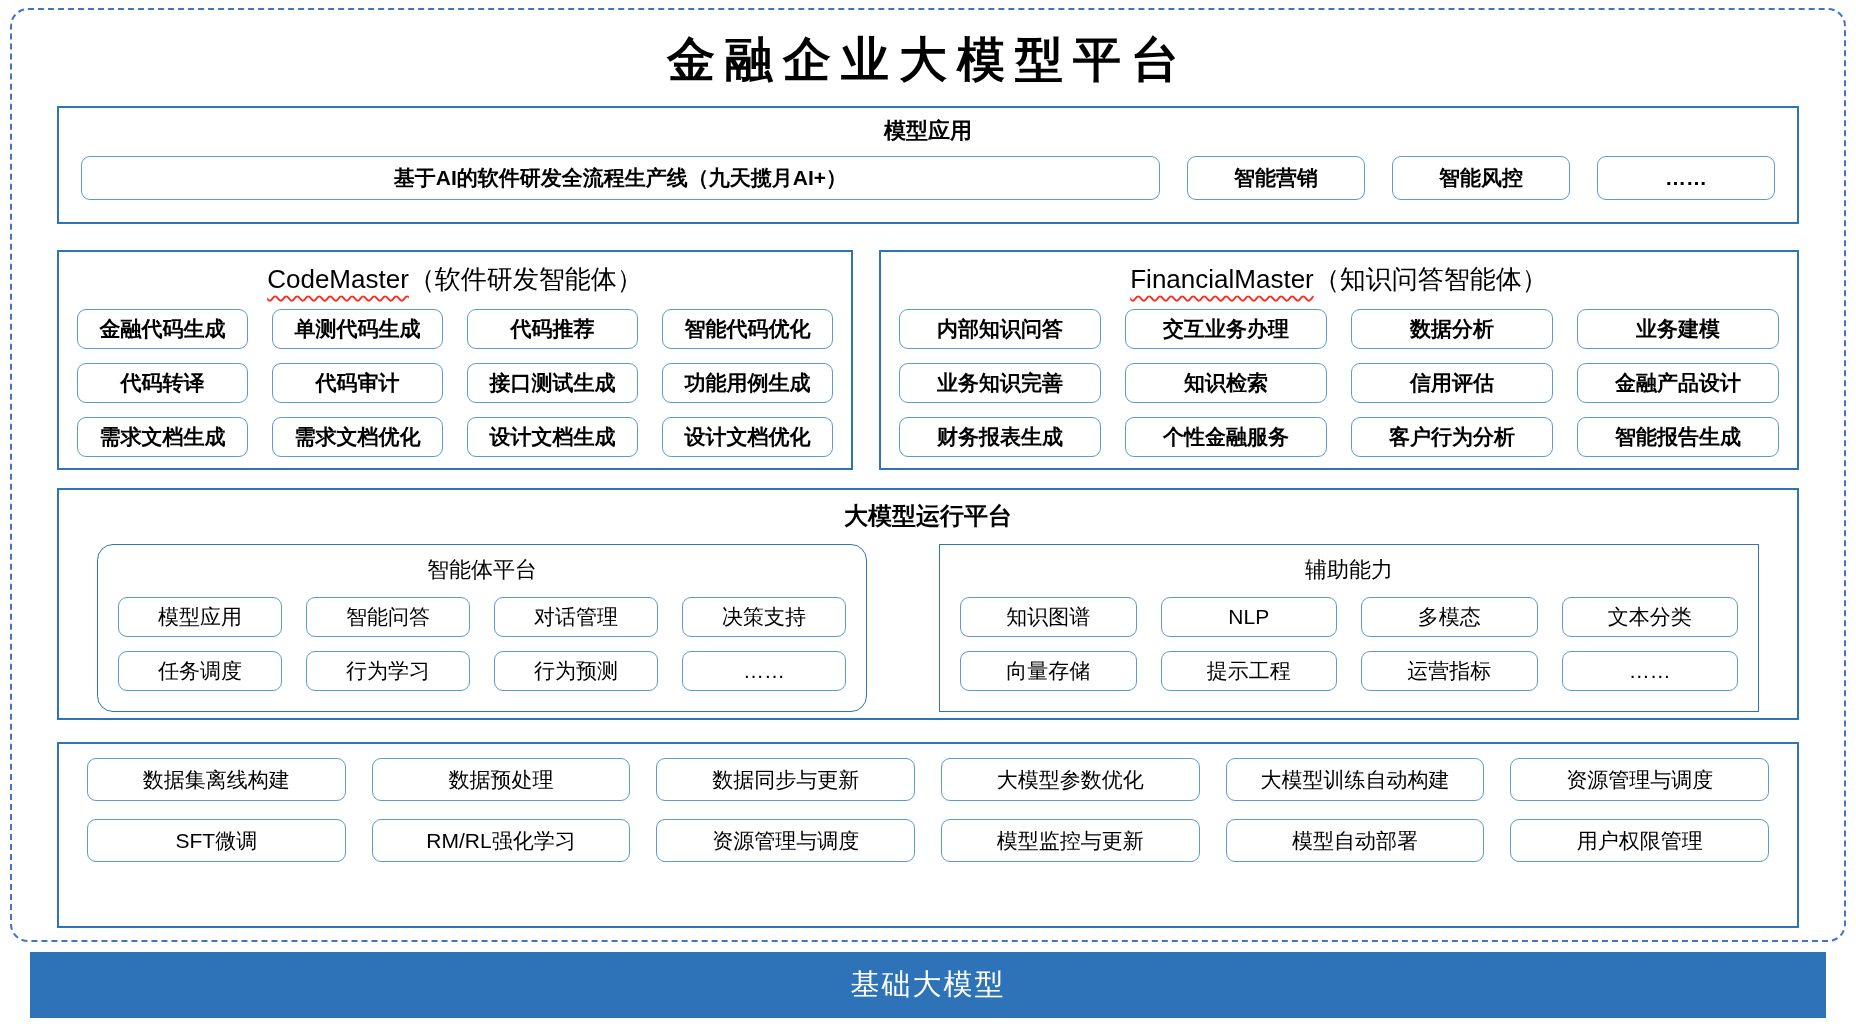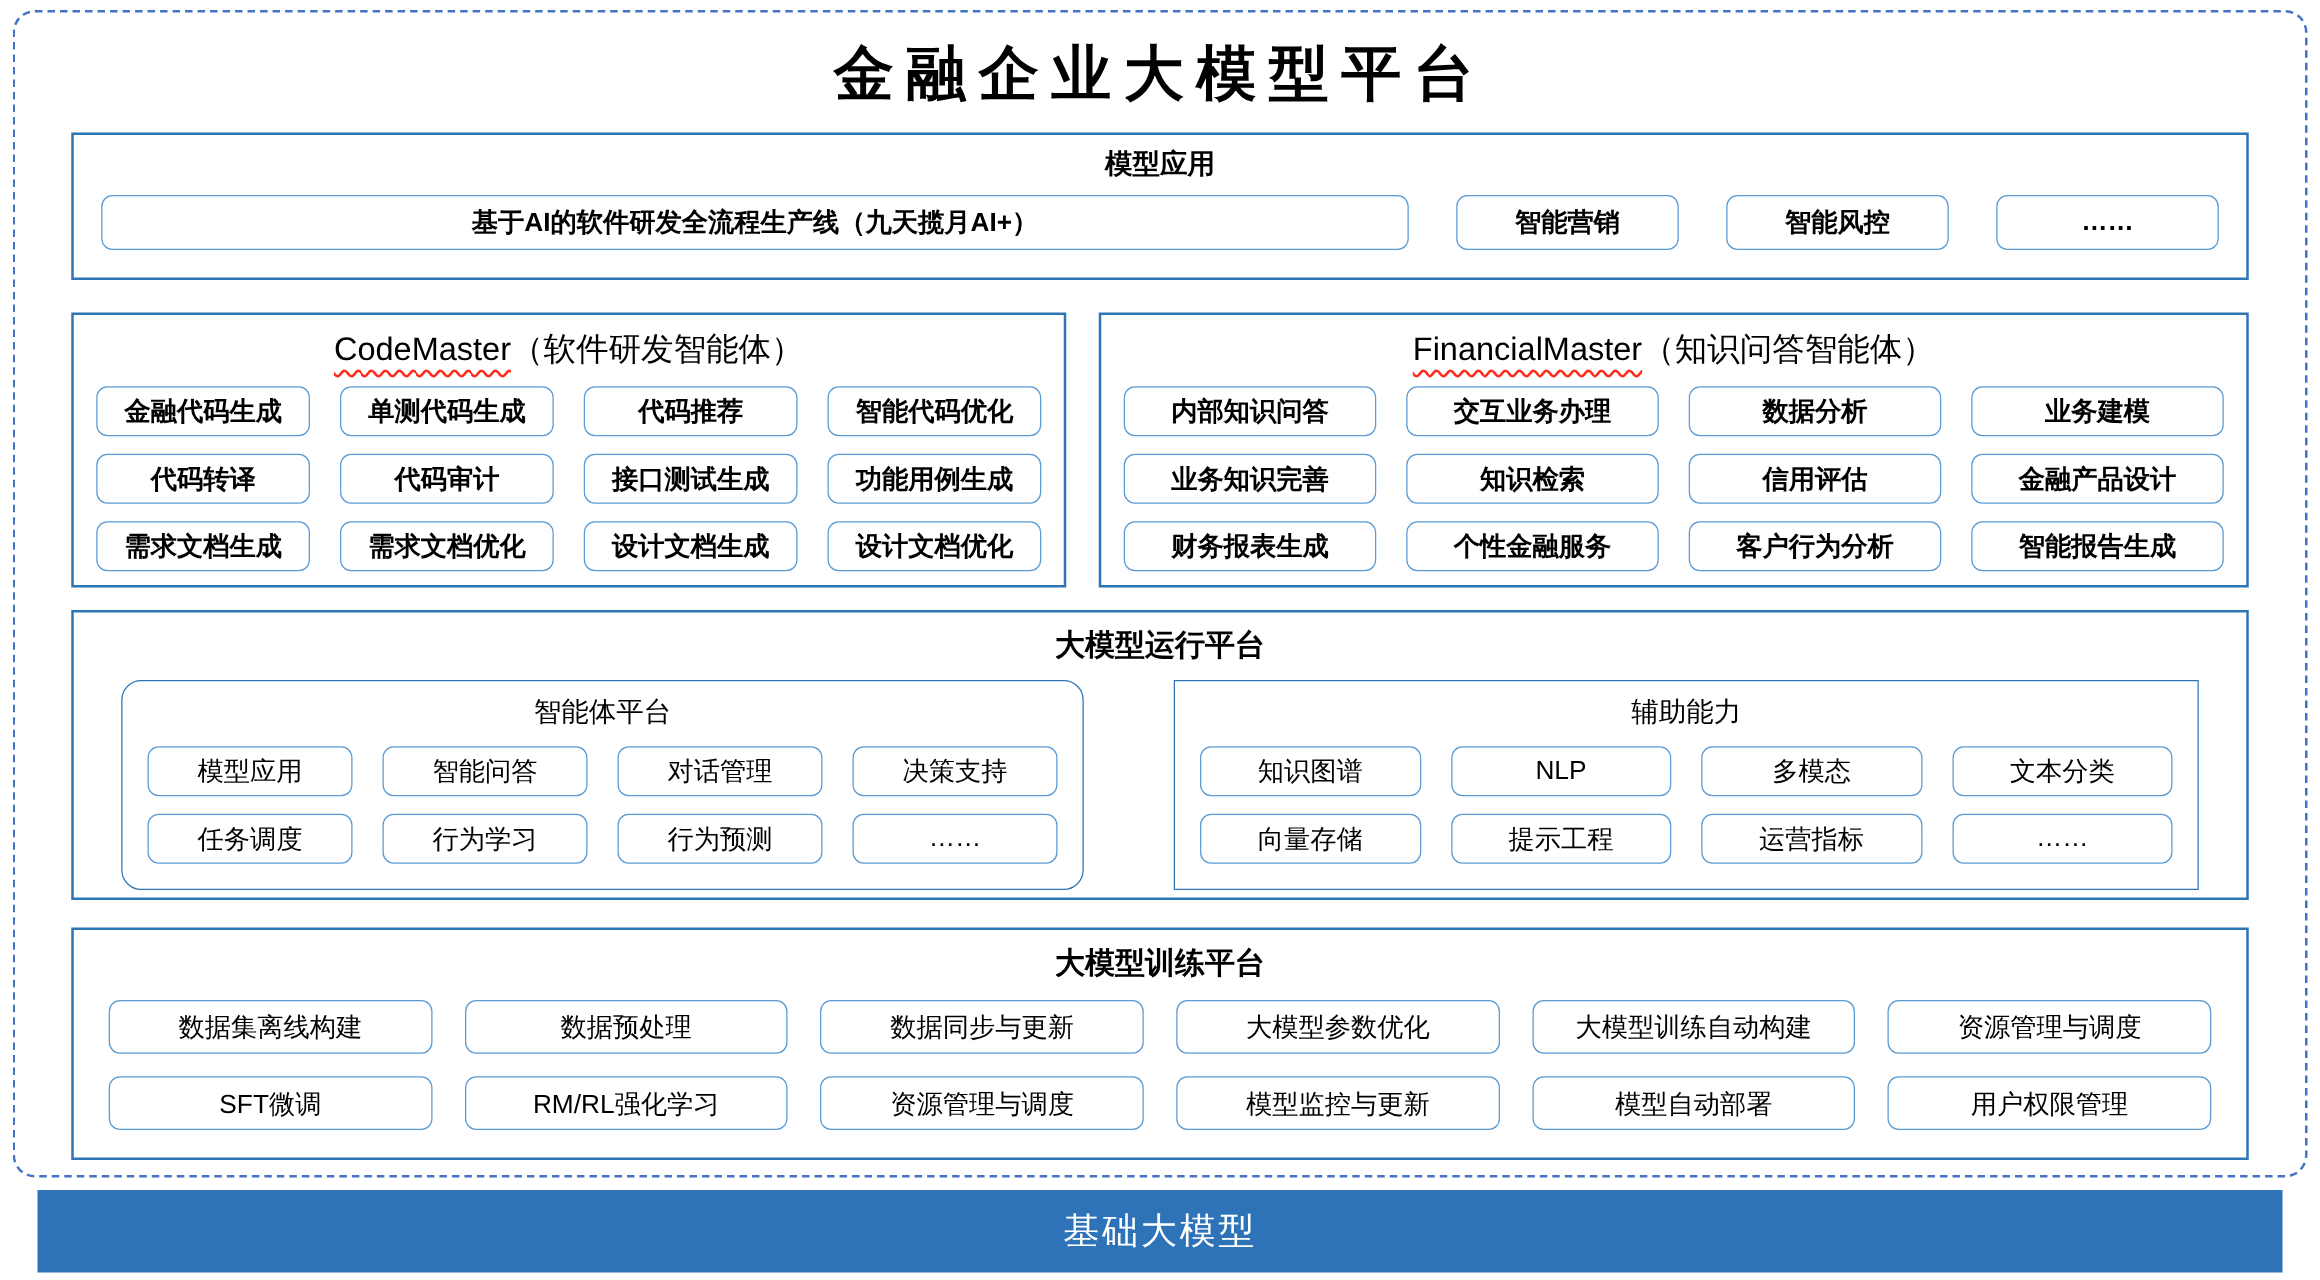--- a/index.html
+++ b/index.html
@@ -34,21 +34,21 @@
   
   .cap {
     border:1.5px solid #5B9BD5; border-radius:9px; box-sizing:border-box;
     display:flex; align-items:center; justify-content:center;
     font-size:21px; height:42px; background:#fff; white-space:nowrap;
   }
   .bold-items .cap, .cap.bold { font-weight:bold; }
 
   
   .sec-app { height:118px; }
-  .app-row { display:flex; gap:38px; margin:10px 22px 0; }
+  .app-row { display:flex; gap:27px; margin:10px 22px 0; }
   .app-row .cap { height:44px; }
   .app-row .wide { flex:1 1 auto; }
   .app-row .small { flex:0 0 178px; }
 
   
   .agents-row { display:flex; gap:26px; margin-top:26px; }
   .agent-panel { height:220px; padding:6px 18px 0; flex:1; }
   .agent-panel.left { flex:0 0 796px; }
   .agent-title { text-align:center; font-size:26px; font-weight:normal; margin:4px 0 12px; }
   .wavy {
@@ -176,21 +176,20 @@
             <div class="cap">提示工程</div>
             <div class="cap">运营指标</div>
             <div class="cap">……</div>
           </div>
       </div>
 
     </div>
   </section>
 
   <section class="sec sec-training">
-    <div class="sec-header big">大模型训练平台</div>
     <div class="grid6">
         <div class="cap">数据集离线构建</div>
         <div class="cap">数据预处理</div>
         <div class="cap">数据同步与更新</div>
         <div class="cap">大模型参数优化</div>
         <div class="cap">大模型训练自动构建</div>
         <div class="cap">资源管理与调度</div>
         <div class="cap">SFT微调</div>
         <div class="cap">RM/RL强化学习</div>
         <div class="cap">资源管理与调度</div>

